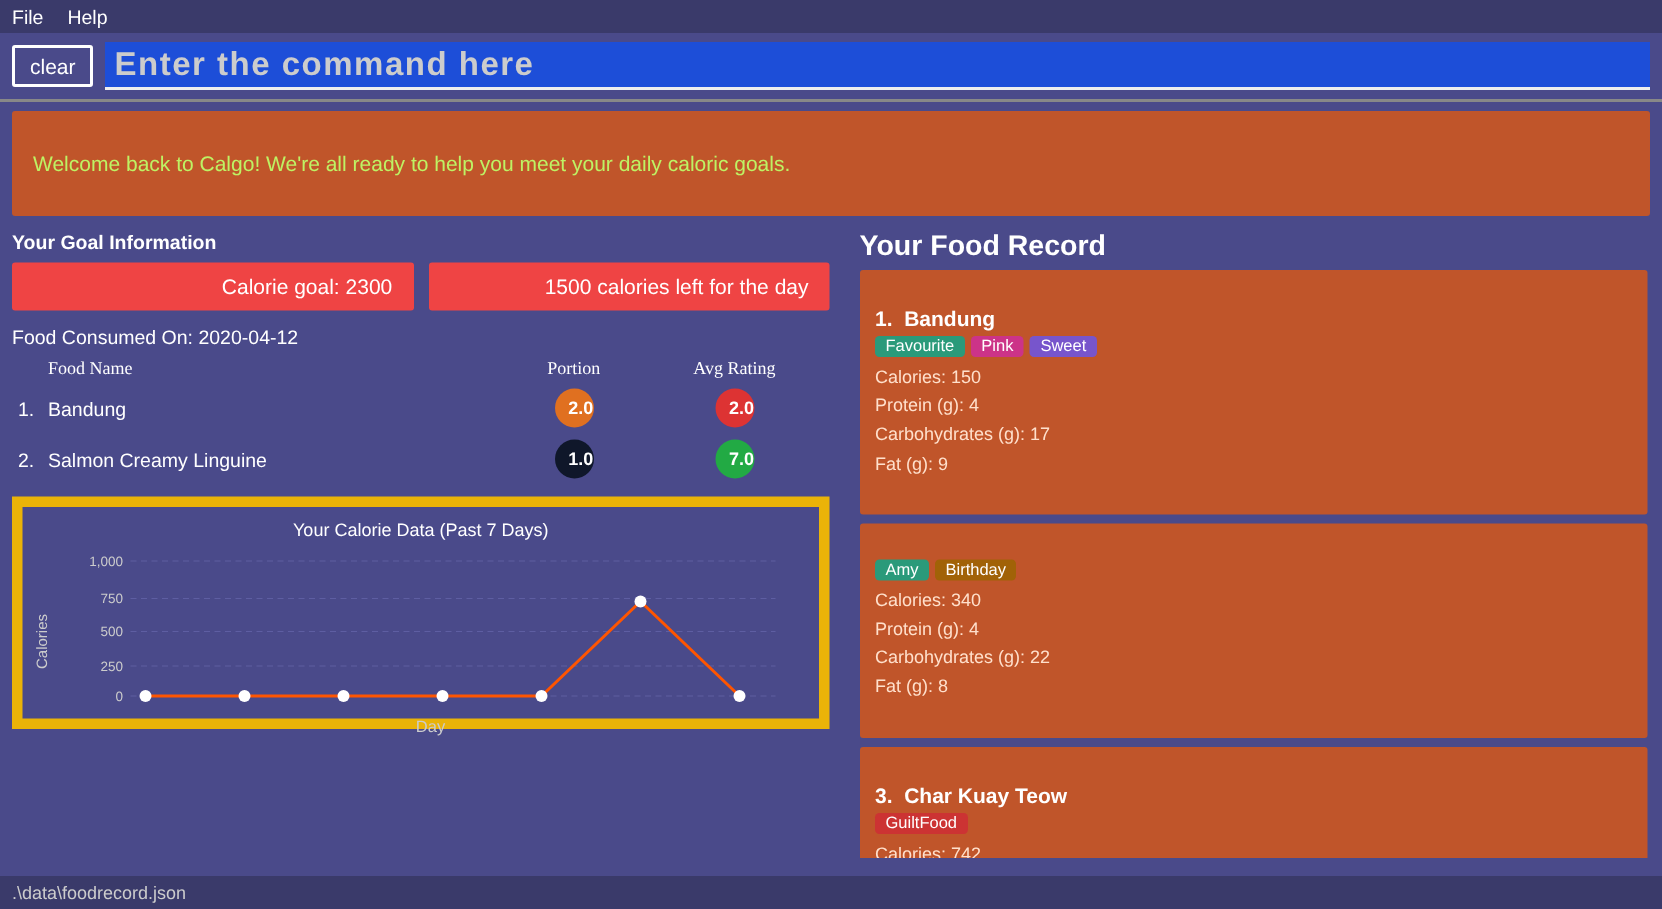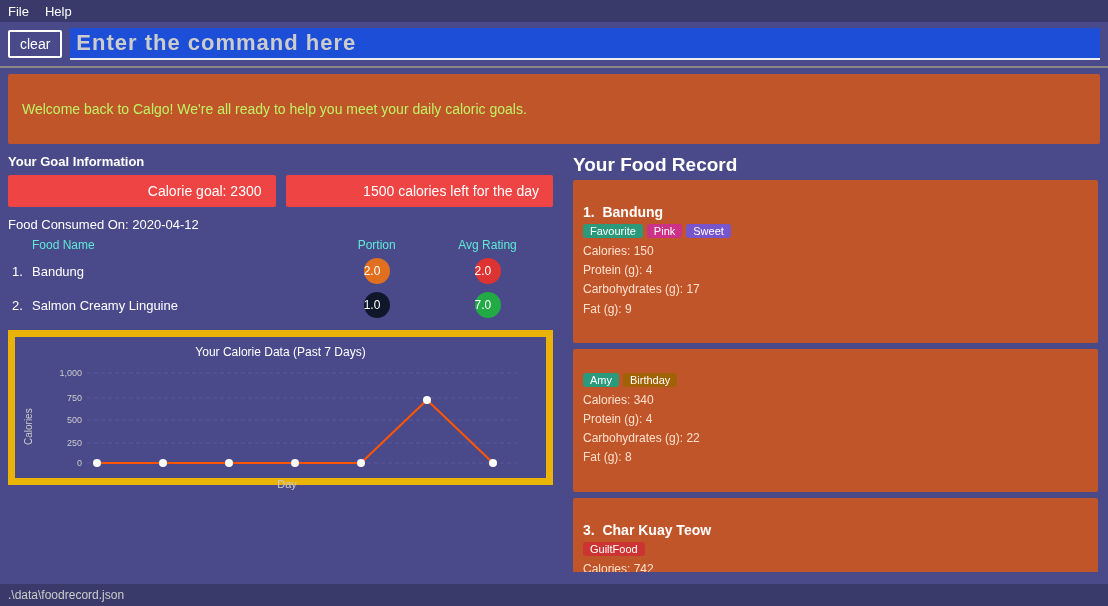--- a/index.html
+++ b/index.html
@@ -110,42 +110,43 @@
       font-size: 13px;
       font-weight: normal;
       margin-bottom: 4px;
     }
     .food-table {
       width: 100%;
       border-collapse: collapse;
     }
     .food-table th {
       font-size: 12px;
-      color: #5eead4;
+      color: #ffffff;
       font-weight: normal;
       padding: 2px 4px;
       text-align: left;
+      font-family: Liberation Serif, serif;
     }
     .food-table th.right { text-align: center; }
     .food-table td {
       padding: 4px 4px;
       vertical-align: middle;
       font-size: 13px;
       color: #fff;
     }
     .food-table td.center { text-align: center; }
     .badge {
       display: inline-block;
       border-radius: 50%;
       width: 26px;
       height: 26px;
       line-height: 26px;
-      text-align: left;
-      font-size: 12px;
-      font-weight: normal;
+      text-align: right;
+      font-size: 12px;
+      font-weight: bold;
       color: #fff;
     }
 
     
     .chart-area {
       background: #4a4a8a;
       margin-top: 8px;
       border: 7px solid #eab308;
       padding: 8px;
       height: 155px;

